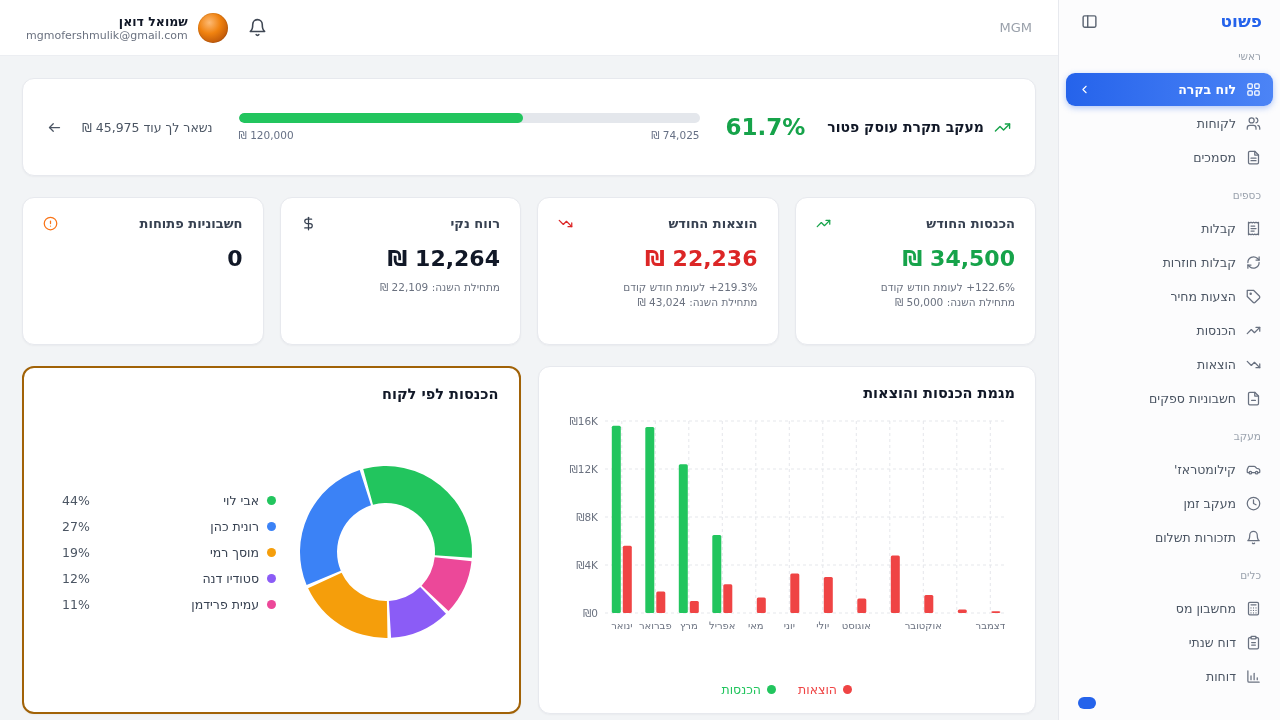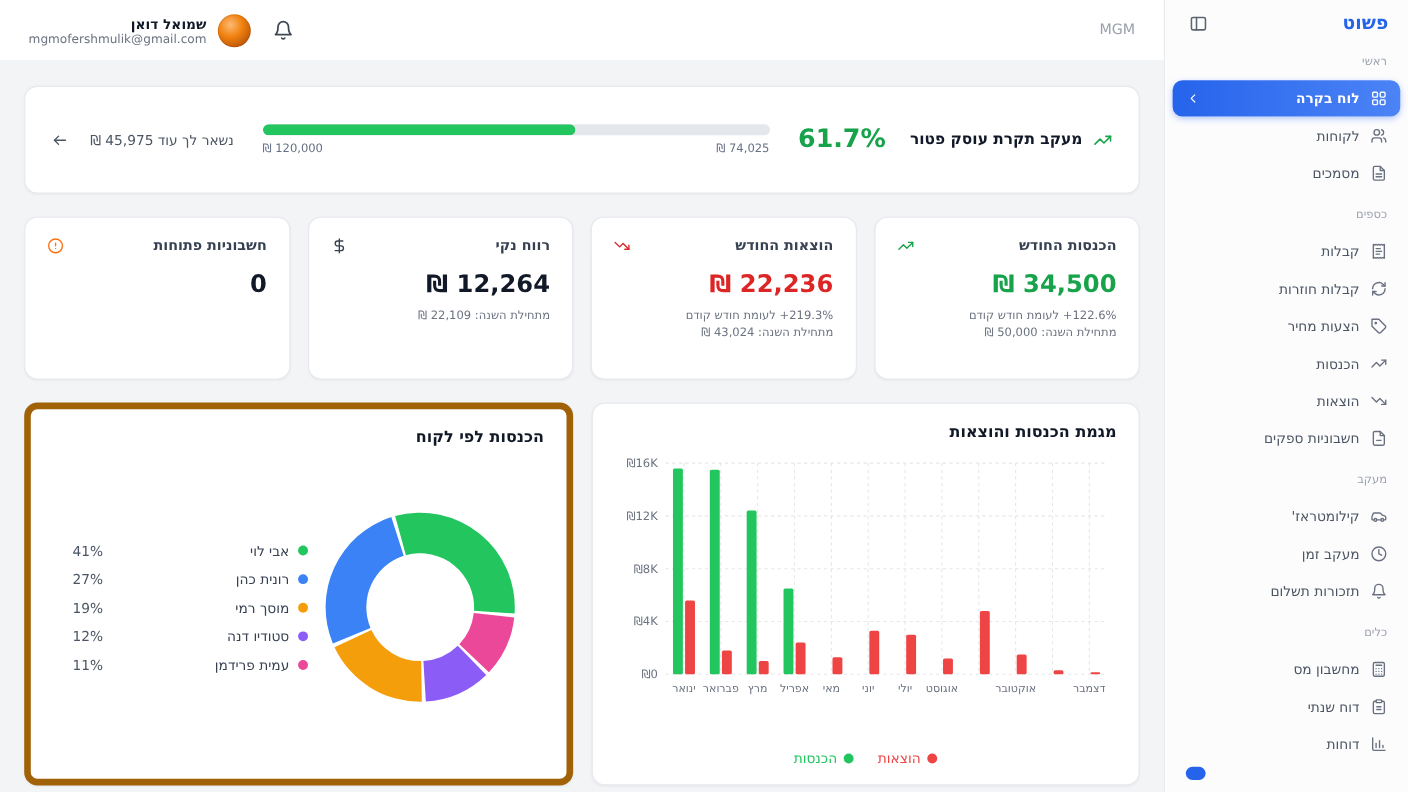--- a/index.html
+++ b/index.html
@@ -60,21 +60,21 @@
   .stat-icon{width:15px;height:15px}
   .c-green{color:#16a34a}.c-red{color:#dc2626}.c-dark{color:#374151}.c-orange{color:#f97316}
   .stat-value{font-size:22px;font-weight:bold;color:#111827;margin-bottom:9px}
   .v-green{color:#16a34a}.v-red{color:#dc2626}
   .stat-sub{font-size:10.5px;color:#6b7280;line-height:15px}
 
   
   .bottom-grid{display:grid;grid-template-columns:1fr 1fr;gap:17px;flex:1;min-height:0}
   .chart-card{padding:18px 20px 10px;display:flex;flex-direction:column;overflow:hidden}
   .chart-title{font-weight:bold;font-size:14.5px;color:#111827}
-  .donut-card{border:6px solid #a16207}
+  .donut-card{border:2px solid #a16207}
   .donut-row{flex:1;display:flex;align-items:center;justify-content:space-between;padding:0 18px}
   .donut-legend{width:214px;display:flex;flex-direction:column}
   .legend-row{display:flex;justify-content:space-between;align-items:center;padding:5.5px 0;font-size:12.5px}
   .legend-name-group{display:flex;align-items:center;gap:8px}
   .dot{width:9px;height:9px;border-radius:50%;display:inline-block;flex-shrink:0}
   .legend-name{color:#374151}
   .legend-pct{color:#4b5563}
   .bars-card svg{direction:ltr;display:block;margin-top:10px}
   .grid-line{stroke:#e5e7eb;stroke-dasharray:3 3;stroke-width:1}
   .ytick{font-size:10.5px;fill:#6b7280;text-anchor:end;font-family:"DejaVu Sans",sans-serif}
@@ -450,21 +450,21 @@
               <path d="M17.1 131.3 A86 86 0 0 0 96.5 181.0 L95.9 144.0 A49 49 0 0 1 50.6 115.7 Z" fill="#f59e0b"></path>
               <path d="M100.1 180.8 A86 86 0 0 0 155.0 156.7 L129.2 130.1 A49 49 0 0 1 97.9 143.9 Z" fill="#8b5cf6"></path>
               <path d="M157.5 154.1 A86 86 0 0 0 180.5 104.3 L143.7 100.3 A49 49 0 0 1 130.6 128.7 Z" fill="#ec4899"></path>
             </svg>
           <div class="donut-legend" id="donut-legend">
               <div class="legend-row">
                 <span class="legend-name-group">
                   <i class="dot" style="background:#22c55e"></i>
                   <span class="legend-name">אבי לוי</span>
                 </span>
-                <span class="legend-pct">41%</span>
+                <span class="legend-pct">44%</span>
               </div>
               <div class="legend-row">
                 <span class="legend-name-group">
                   <i class="dot" style="background:#3b82f6"></i>
                   <span class="legend-name">רונית כהן</span>
                 </span>
                 <span class="legend-pct">27%</span>
               </div>
               <div class="legend-row">
                 <span class="legend-name-group">

